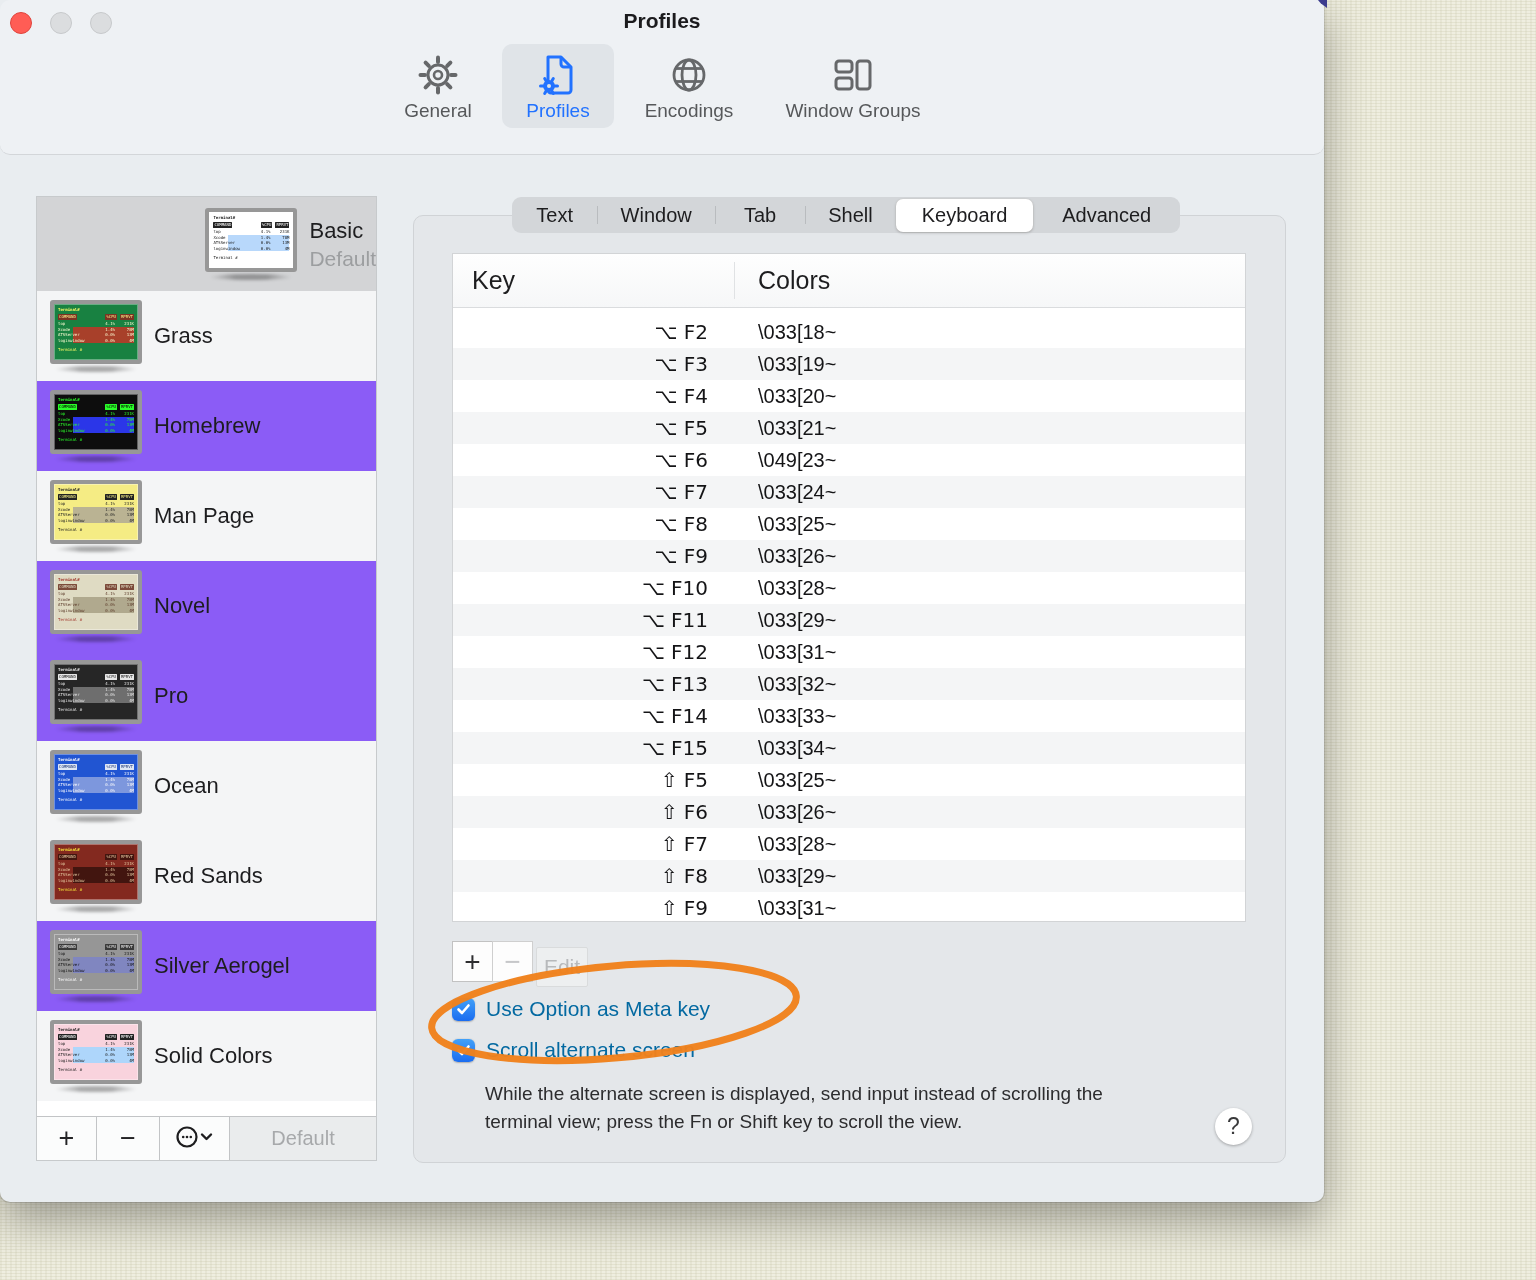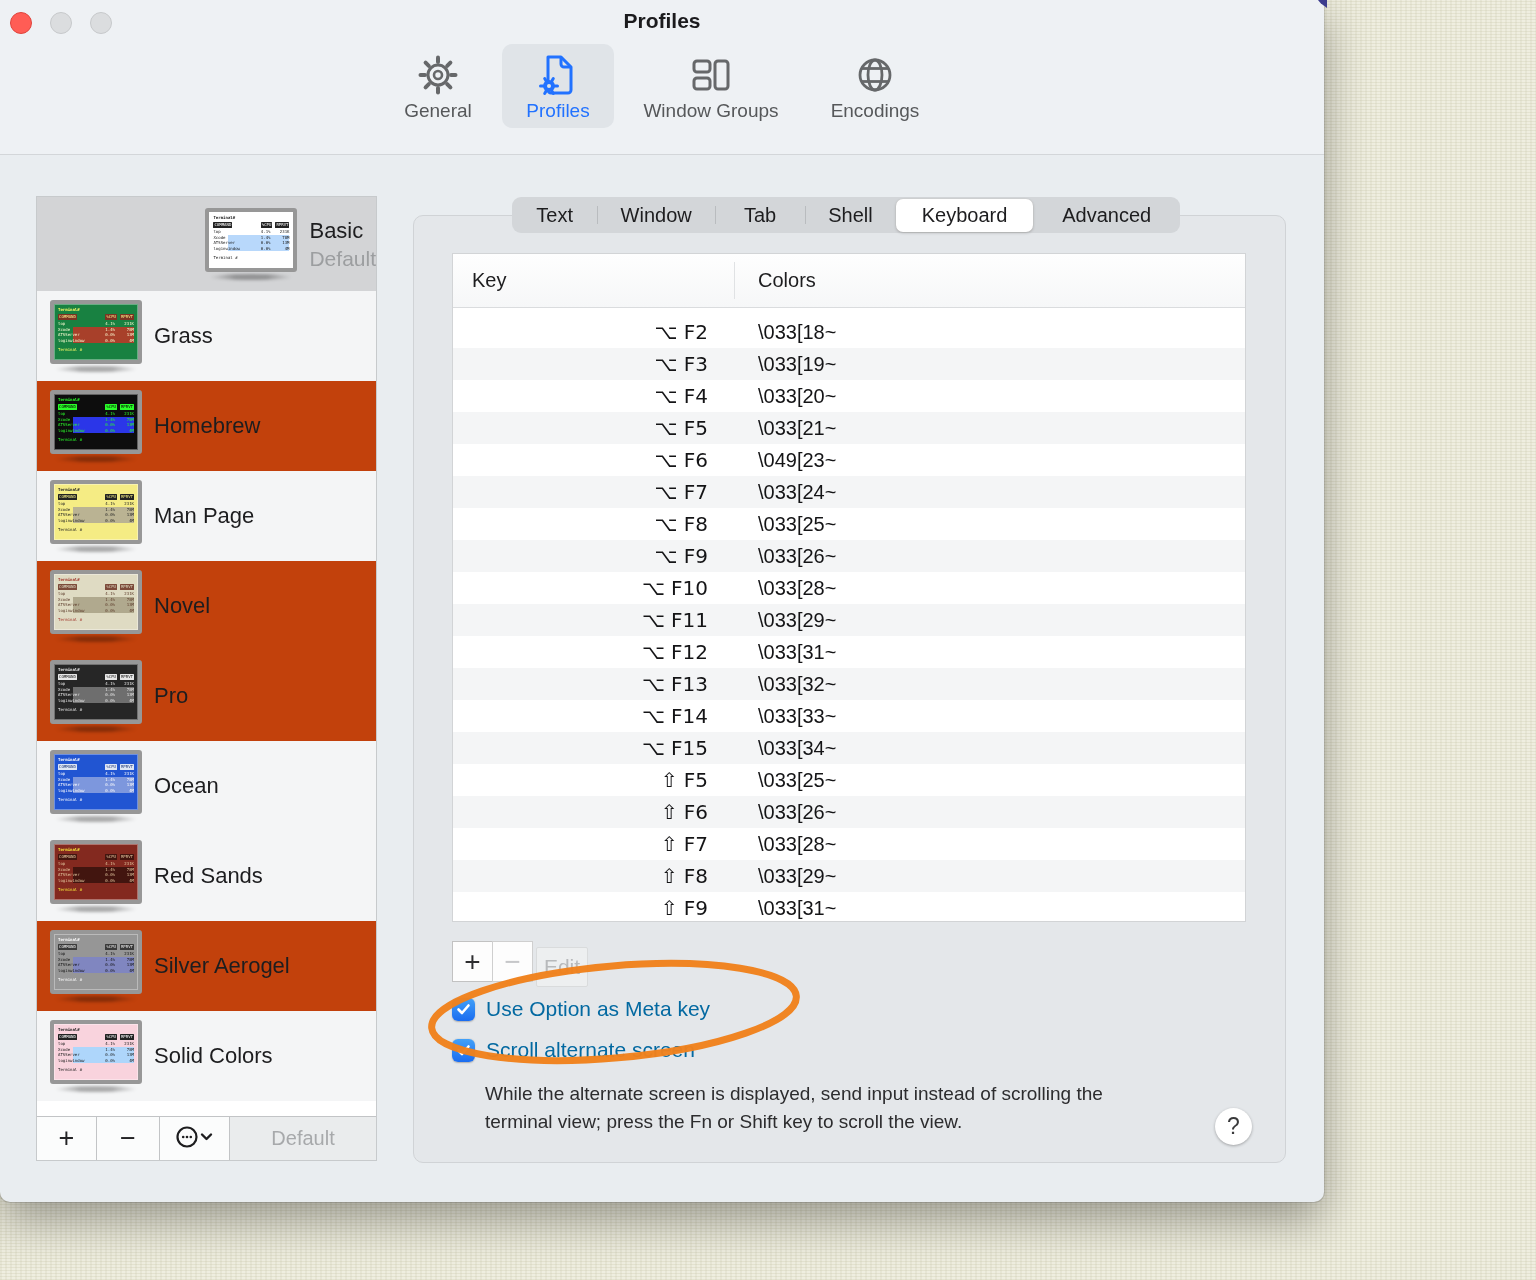--- a/index.html
+++ b/index.html
@@ -10,35 +10,35 @@
     background-image:
       repeating-linear-gradient(0deg, rgba(198,196,166,.28) 0 1px, rgba(255,255,255,0) 1px 3px),
       repeating-linear-gradient(90deg, rgba(188,186,156,.16) 0 2px, rgba(255,255,255,0) 2px 5px);
   }
   .window{
     position:absolute;left:0;top:0;width:1324px;height:1202px;
     background:#e9edf0;border-radius:0 0 10px 10px;
     box-shadow:0 18px 45px rgba(0,0,0,.35), 0 0 0 1px rgba(0,0,0,.12);
   }
   
-  .titlebar{position:absolute;left:0;top:0;right:0;height:154px;background:#eef1f4;border-bottom:1px solid #d3d6d9;}
+  .titlebar{position:absolute;left:0;top:0;right:0;height:154px;background:#eef1f4;border-bottom:1px solid #d3d6d9;border-radius:10px;}
   .traffic{position:absolute;top:12px;left:10px;display:flex;gap:18px;}
   .light{width:22px;height:22px;border-radius:50%;box-sizing:border-box;}
   .light.close{background:#ff5d55;border:1px solid #e0443c;}
   .light.dim{background:#dbdddf;border:1px solid #c7c9cb;}
   .window-title{position:absolute;top:9px;left:0;right:0;text-align:center;font-size:21px;font-weight:700;color:#1b1b1d;}
   .toolbar{position:absolute;top:44px;left:0;right:0;display:flex;justify-content:center;align-items:flex-start;gap:8px;}
   .tool-item{display:flex;flex-direction:column;align-items:center;gap:1px;padding:7px 4px 6px;border-radius:10px;color:#56585a;font-size:19px;}
   .tool-item .ticon{height:48px;display:flex;align-items:center;justify-content:center;}
   .tool-item.selected{background:#e0e4e8;color:#2272ff;}
   .ti-general{width:104px;} .ti-profiles{width:104px;} .ti-wg{width:170px;} .ti-enc{width:126px;}
   
   .sidebar{position:absolute;left:36px;top:196px;width:341px;height:965px;background:#ffffff;border:1px solid #c7cacc;box-sizing:border-box;}
   .profile-list{position:absolute;left:0;right:0;top:0;bottom:44px;overflow:hidden;}
-  .profile-row{display:flex;align-items:center;padding-left:13px;height:90px;background:#c2410c;box-sizing:border-box;}
+  .profile-row{display:flex;align-items:center;padding-left:13px;height:90px;background:#8b5cf6;box-sizing:border-box;}
   .profile-row.first{height:94px;justify-content:flex-end;}
   .profile-row.zebra{background:#f4f5f6;}
   .profile-row.selected{background:#d3d4d6;}
   .thumb-wrap{width:92px;flex:0 0 auto;display:flex;flex-direction:column;align-items:center;}
   .thumb{box-sizing:border-box;width:92px;height:64px;border:4px solid #979797;border-radius:3px;padding:3px 4px;
     font-family:"DejaVu Sans Mono",monospace;font-size:4px;line-height:5.5px;overflow:hidden;
     box-shadow:inset 0 0 0 1px rgba(255,255,255,.35);}
   .t-title{margin-bottom:1.5px;font-weight:700;}
   .t-head{display:flex;gap:3px;margin-bottom:1.5px;}
   .t-head .sp{flex:1;}
@@ -59,21 +59,21 @@
   .sf-more{width:70px;}
   .sf-default{flex:1;background:#eaeced;color:#a7a9ab;font-size:20px;border-right:none;}
   
   .panel{position:absolute;left:413px;top:215px;width:873px;height:948px;background:#e4e7ea;border:1px solid #d0d3d6;border-radius:10px;box-sizing:border-box;}
   .tabs{position:absolute;left:512px;top:197px;width:668px;height:36px;background:#d3d6d9;border-radius:9px;display:flex;align-items:stretch;z-index:5;}
   .seg{position:relative;display:flex;align-items:center;justify-content:center;font-size:20px;color:#1d1d1f;}
   .seg.selected{background:#ffffff;border-radius:7px;margin:1.5px 0;box-shadow:0 1px 3px rgba(0,0,0,.22), 0 0 0 .5px #d4d4d4;}
   .seg.div::before{content:"";position:absolute;left:0;top:9px;width:1px;height:18px;background:#b9bcbf;}
   
   .key-table{position:absolute;left:452px;top:253px;width:794px;height:669px;background:#fff;border:1px solid #d2d4d6;box-sizing:border-box;overflow:hidden;z-index:2;}
-  .kt-header{position:relative;height:53px;display:flex;align-items:center;border-bottom:1px solid #dadcde;background:linear-gradient(#fefefe,#f6f7f8);font-size:20px;color:#1d1d1f;}
+  .kt-header{position:relative;height:53px;display:flex;align-items:center;border-bottom:1px solid #dadcde;background:linear-gradient(#fefefe,#f6f7f8);font-size:25px;color:#1d1d1f;}
   .kt-header .h-key{padding-left:19px;}
   .kt-header .h-action{position:absolute;left:305px;}
   .kt-header::after{content:"";position:absolute;left:281px;top:8px;bottom:8px;width:1px;background:#e0e2e4;}
   .kt-rows{padding-top:8px;}
   .kt-row{height:32px;display:grid;grid-template-columns:281px 1fr;align-items:center;font-size:20px;color:#141416;}
   .kt-row:nth-child(even){background:#f4f5f6;}
   .kt-row .k{text-align:right;padding-right:26px;font-family:"DejaVu Sans","Liberation Sans",sans-serif;}
   .kt-row .a{padding-left:24px;}
   
   .tbtn{position:absolute;display:flex;align-items:center;justify-content:center;box-sizing:border-box;z-index:3;}
@@ -133,40 +133,40 @@
                 <line x1="8" y1="34" x2="5.5" y2="34"></line>
               <line x1="11" y1="28.8" x2="9.7" y2="26.6"></line>
                 <line x1="17" y1="28.8" x2="18.3" y2="26.6"></line>
             </g>
             <circle cx="14" cy="34" r="6" fill="#2272ff"></circle>
             <circle cx="14" cy="34" r="2" fill="#e0e4e8"></circle>
           </svg>
         </span>
         <span>Profiles</span>
       </div>
-      <div class="tool-item ti-wg">
-        <span class="ticon">
-          <svg width="46" height="46" viewBox="0 0 46 46" fill="none" stroke="#66686a" stroke-width="3">
-            <rect x="6" y="9" width="16" height="11" rx="3"></rect>
-            <rect x="6" y="26" width="16" height="11" rx="3"></rect>
-            <rect x="27" y="9" width="13" height="28" rx="3"></rect>
-          </svg>
-        </span>
-        <span>Window Groups</span>
-      </div>
       <div class="tool-item ti-enc">
         <span class="ticon">
           <svg width="46" height="46" viewBox="0 0 46 46" fill="none" stroke="#66686a" stroke-width="2.8">
             <circle cx="23" cy="23" r="15"></circle>
             <ellipse cx="23" cy="23" rx="7" ry="15"></ellipse>
             <line x1="9.5" y1="16.5" x2="36.5" y2="16.5"></line>
             <line x1="9.5" y1="29.5" x2="36.5" y2="29.5"></line>
           </svg>
         </span>
         <span>Encodings</span>
+      </div>
+      <div class="tool-item ti-wg">
+        <span class="ticon">
+          <svg width="46" height="46" viewBox="0 0 46 46" fill="none" stroke="#66686a" stroke-width="3">
+            <rect x="6" y="9" width="16" height="11" rx="3"></rect>
+            <rect x="6" y="26" width="16" height="11" rx="3"></rect>
+            <rect x="27" y="9" width="13" height="28" rx="3"></rect>
+          </svg>
+        </span>
+        <span>Window Groups</span>
       </div>
     </div>
   </div>
 
   <div class="sidebar">
     <div class="profile-list" id="profile-list">
         <div class="profile-row selected first">
           <div class="thumb-wrap">
             <div class="thumb" style="background: rgb(255, 255, 255); color: rgb(26, 26, 26);">
               <div class="t-title" style="color:#1a1a1a">Terminal#</div>

